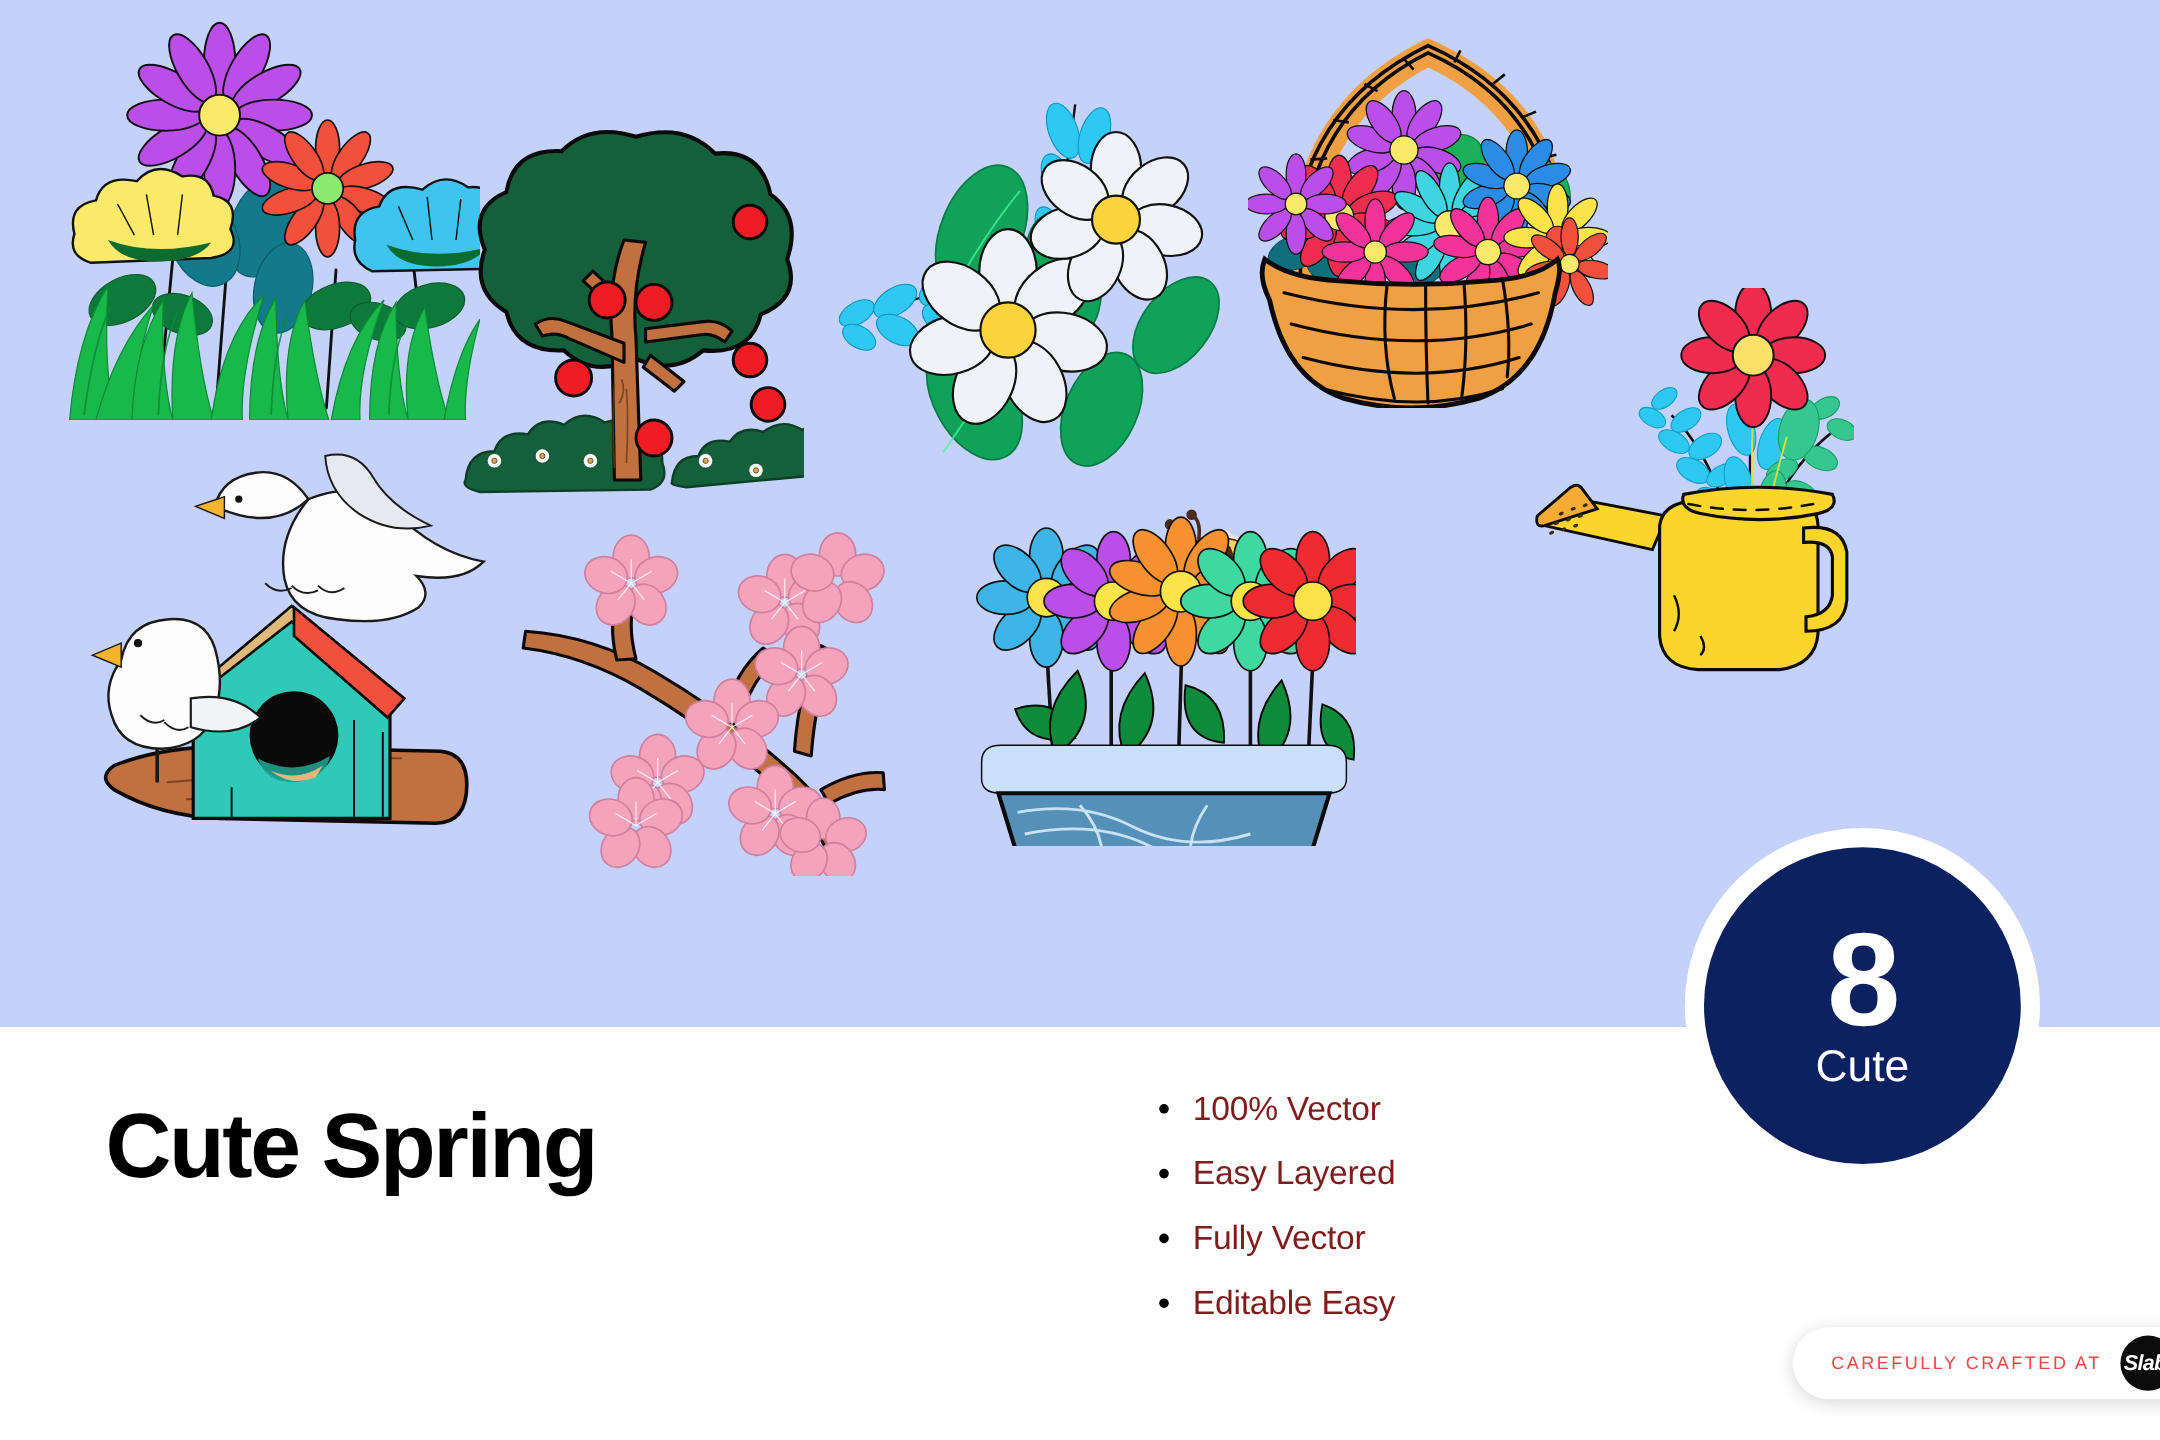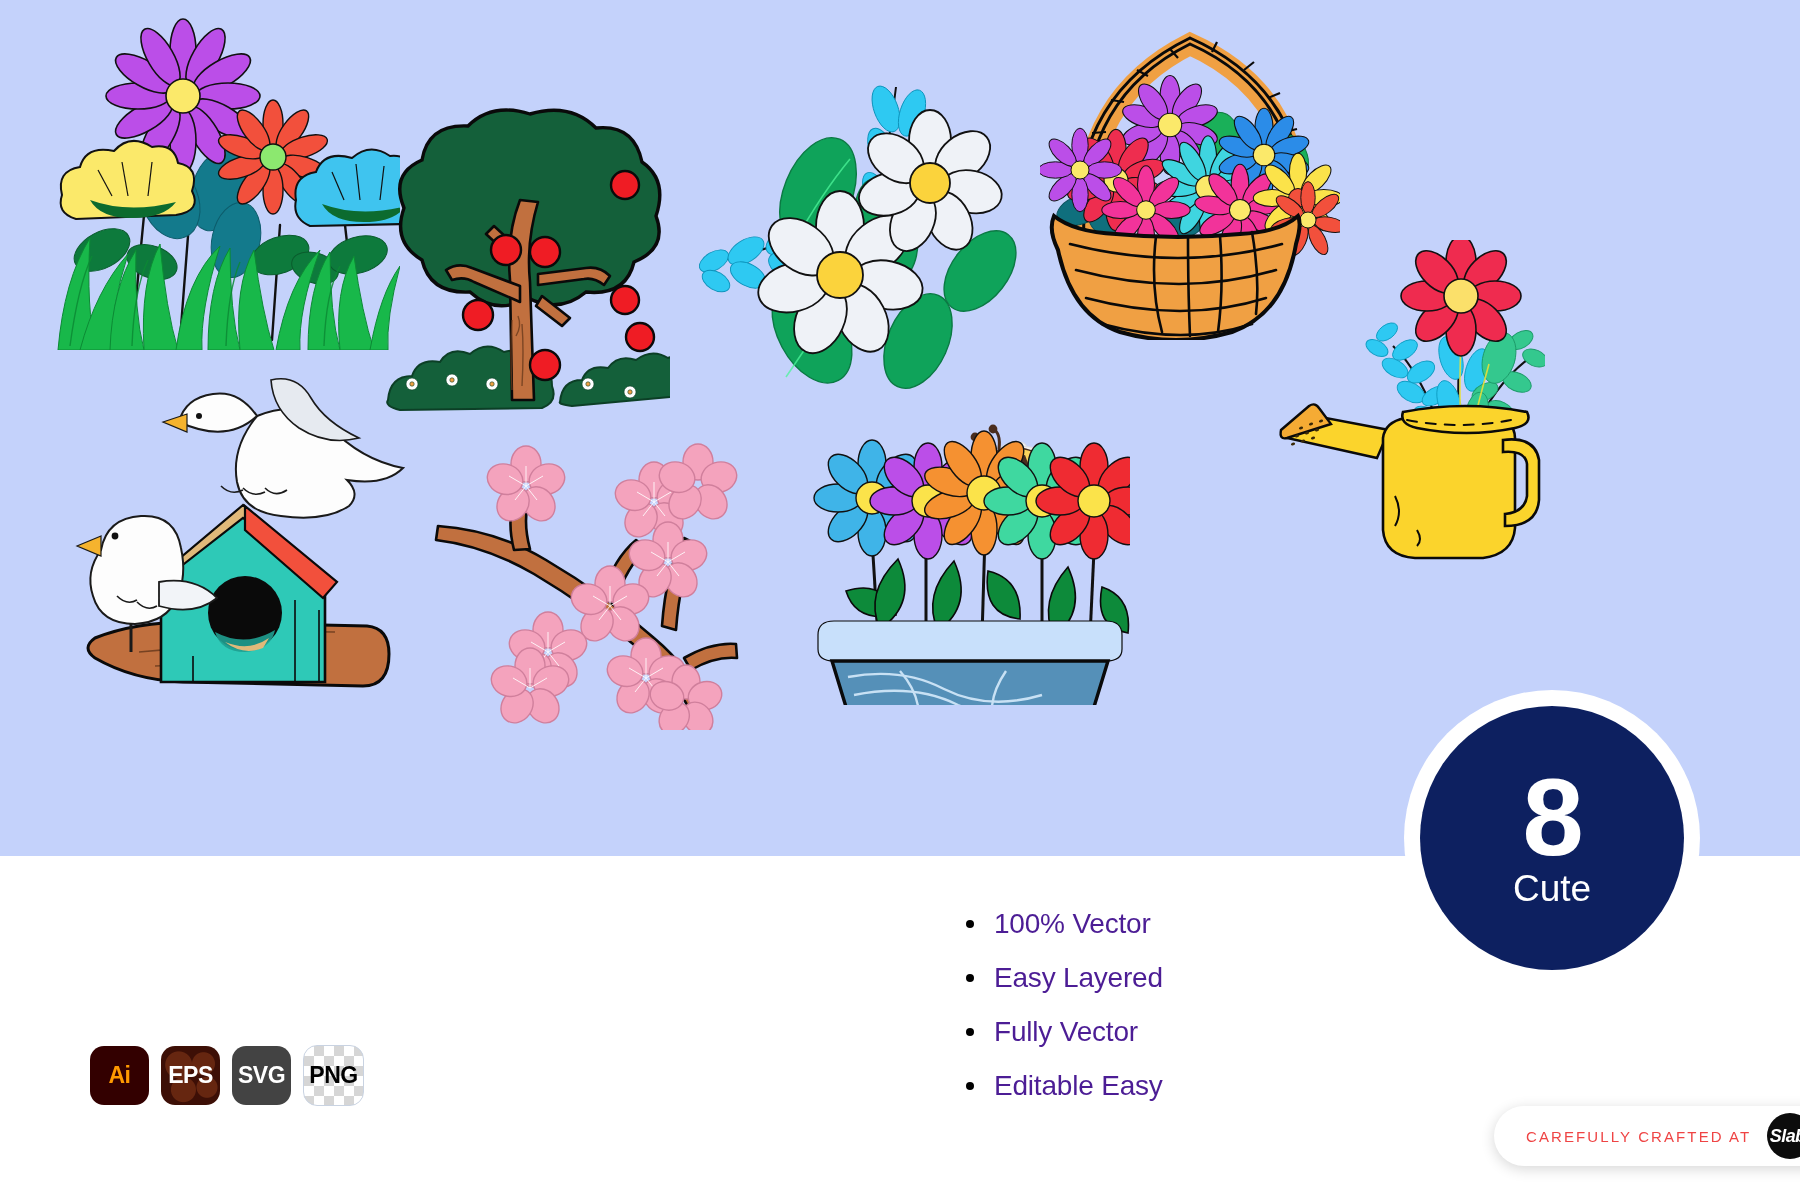--- a/index.html
+++ b/index.html
@@ -61,21 +61,21 @@
       linear-gradient(45deg,#d6d6d6 25%,transparent 25%,transparent 75%,#d6d6d6 75%);
     background-size:20px 20px;
     background-position:0 0,10px 10px;
   }
 
   .features{
     position:absolute;left:960px;top:52px;
     list-style:none;margin:0;padding:0;
   }
   .features li{
-    font-size:28px;font-weight:500;color:#4c1d95;
+    font-size:28px;font-weight:500;color:#7f1d1d;
     margin-bottom:22px;position:relative;padding-left:34px;
     letter-spacing:-0.2px;
   }
   .features li .bullet{
     position:absolute;left:6px;top:12px;width:8px;height:8px;border-radius:50%;background:#000;
   }
 
   
   .badge-ring{
     position:absolute;left:1404px;top:690px;width:296px;height:296px;
@@ -1313,36 +1313,22 @@
 
   <div class="badge-ring">
     <div class="badge">
       <div class="num">8</div>
       <div class="lbl">Cute</div>
     </div>
   </div>
 
   <div class="footer">
 
-
-    <div class="formats">
-      <div class="fmt fmt-ai">
-          <span>Ai</span>
-        </div>
-      <div class="fmt fmt-eps">
-          <i class="eps-deco"></i>
-          <span>EPS</span>
-        </div>
-      <div class="fmt fmt-svg">
-          <span>SVG</span>
-        </div>
-      <div class="fmt fmt-png">
-          <span>PNG</span>
-        </div>
-    </div>
+    <div class="title">Cute Spring</div>
+
 
     <ul class="features">
       <li><span class="bullet"></span><span>100% Vector</span></li>
       <li><span class="bullet"></span><span>Easy Layered</span></li>
       <li><span class="bullet"></span><span>Fully Vector</span></li>
       <li><span class="bullet"></span><span>Editable Easy</span></li>
     </ul>
   </div>
 
   <div class="crafted">

